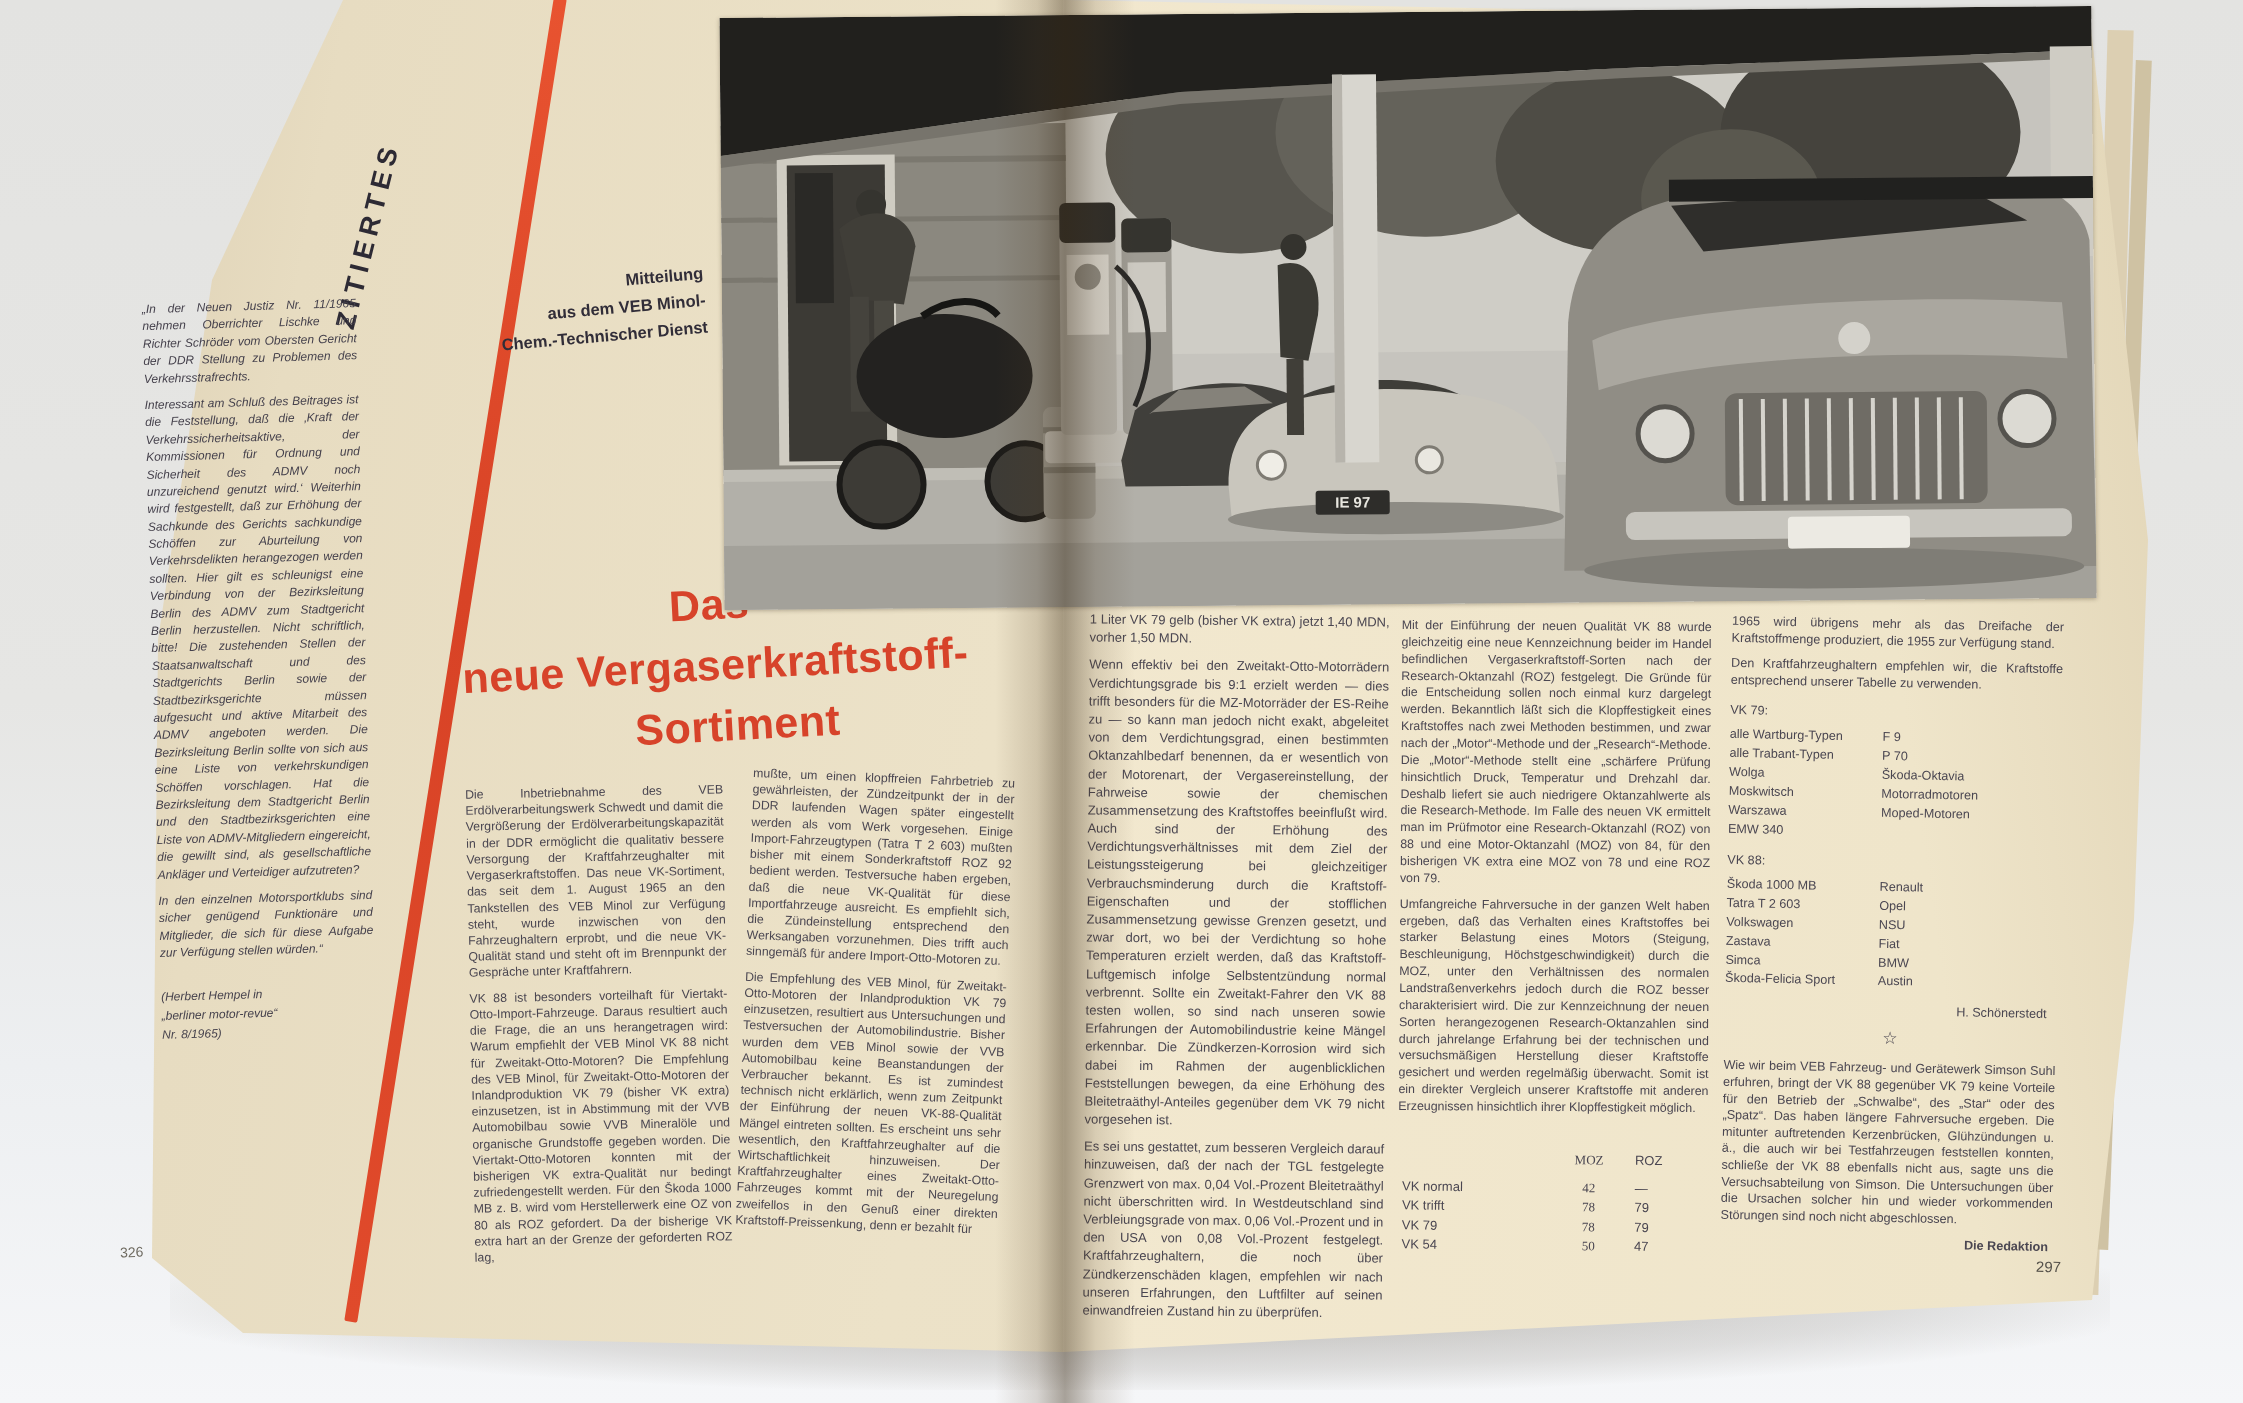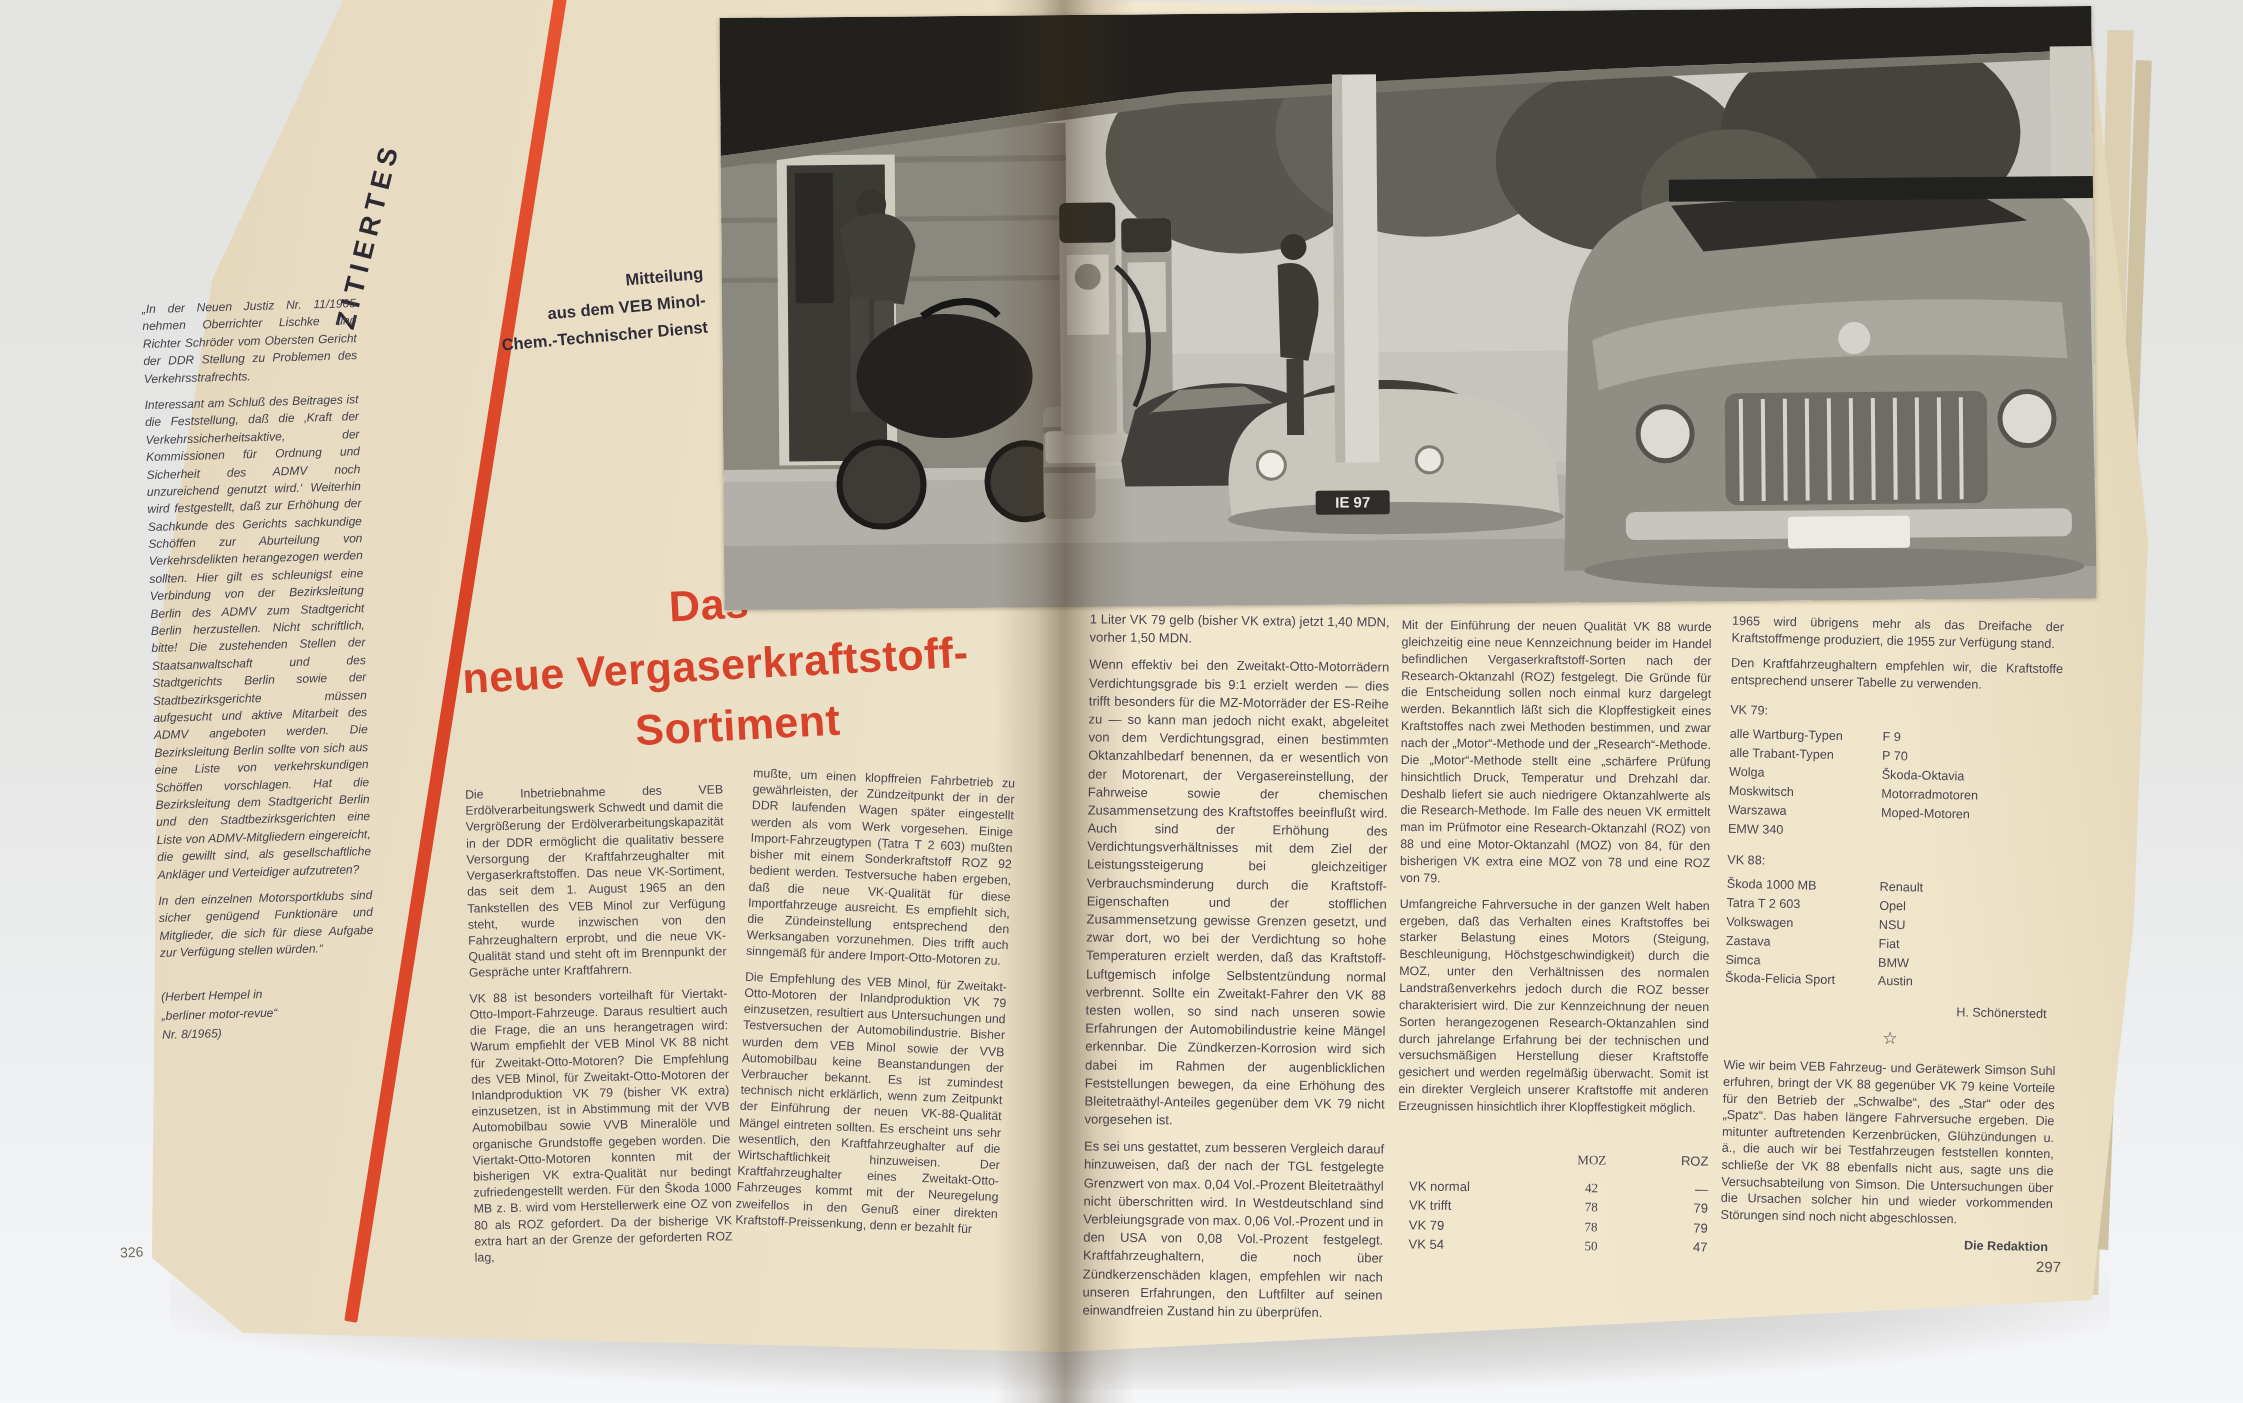--- a/index.html
+++ b/index.html
@@ -38,23 +38,23 @@
   .headline .l1{margin-left:210px;}
   .headline .l3{margin-left:170px;}
   .colL1{left:470px;top:784px;width:258px;font-size:12.3px;line-height:1.32;transform:rotate(-1.2deg);}
   .colL2{left:744px;top:770px;width:262px;font-size:12.3px;line-height:1.32;transform:rotate(2.3deg);}
   
   .colA{left:1086px;top:612px;width:300px;font-size:13px;line-height:1.4;transform:rotate(.6deg);}
   .colB{left:1400px;top:618px;width:310px;font-size:12.4px;line-height:1.36;transform:rotate(.4deg);}
   .colC{left:1726px;top:616px;width:332px;font-size:12.6px;line-height:1.32;transform:rotate(1.1deg);}
   .fuel-table{left:1402px;top:1150px;width:312px;font-size:13px;transform:rotate(.6deg);}
   .fuel-table .hdr,.fuel-table .row{display:flex;line-height:1.5;}
-  .fuel-table .c-label{width:46%;margin-left:7px;}
+  .fuel-table .c-label{width:46%;}
   .fuel-table .c-moz{width:30%;text-align:center;font-family:Liberation Serif, serif;}
-  .fuel-table .c-roz{width:24%;text-align:right;padding-right:6px;}
+  .fuel-table .c-roz{width:24%;text-align:left;padding-right:6px;}
   .fuel-table .hdr{margin-bottom:8px;}
   .vk-label{margin:14px 0 6px 0;}
   .vk-row{display:flex;line-height:1.5;}
   .vk-row .l{width:46%;}
   .vk-row .r{flex:1;}
   .sig{text-align:right;padding-right:10px;margin-top:12px;}
   .star{text-align:center;font-size:17px;margin:8px 0 10px 0;color:#4a4651;}
   .note-sig{text-align:right;padding-right:4px;margin-top:10px;font-weight:bold;}
   .pageno-right{left:2036px;top:1258px;font-size:15px;color:#55514a;transform:rotate(1.5deg);}
   

